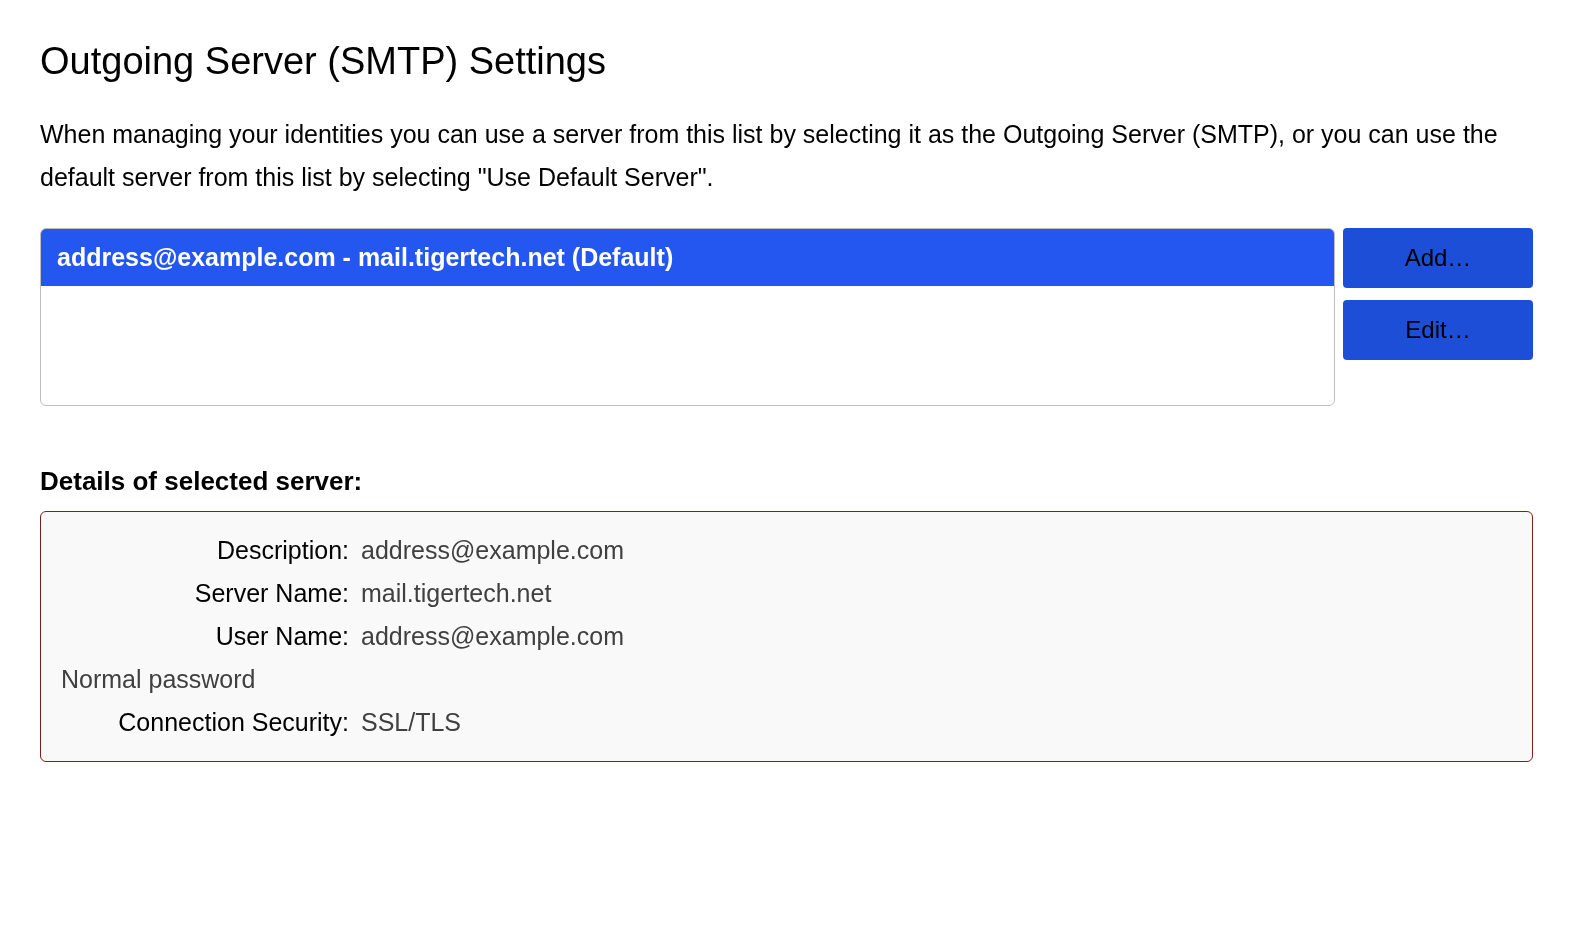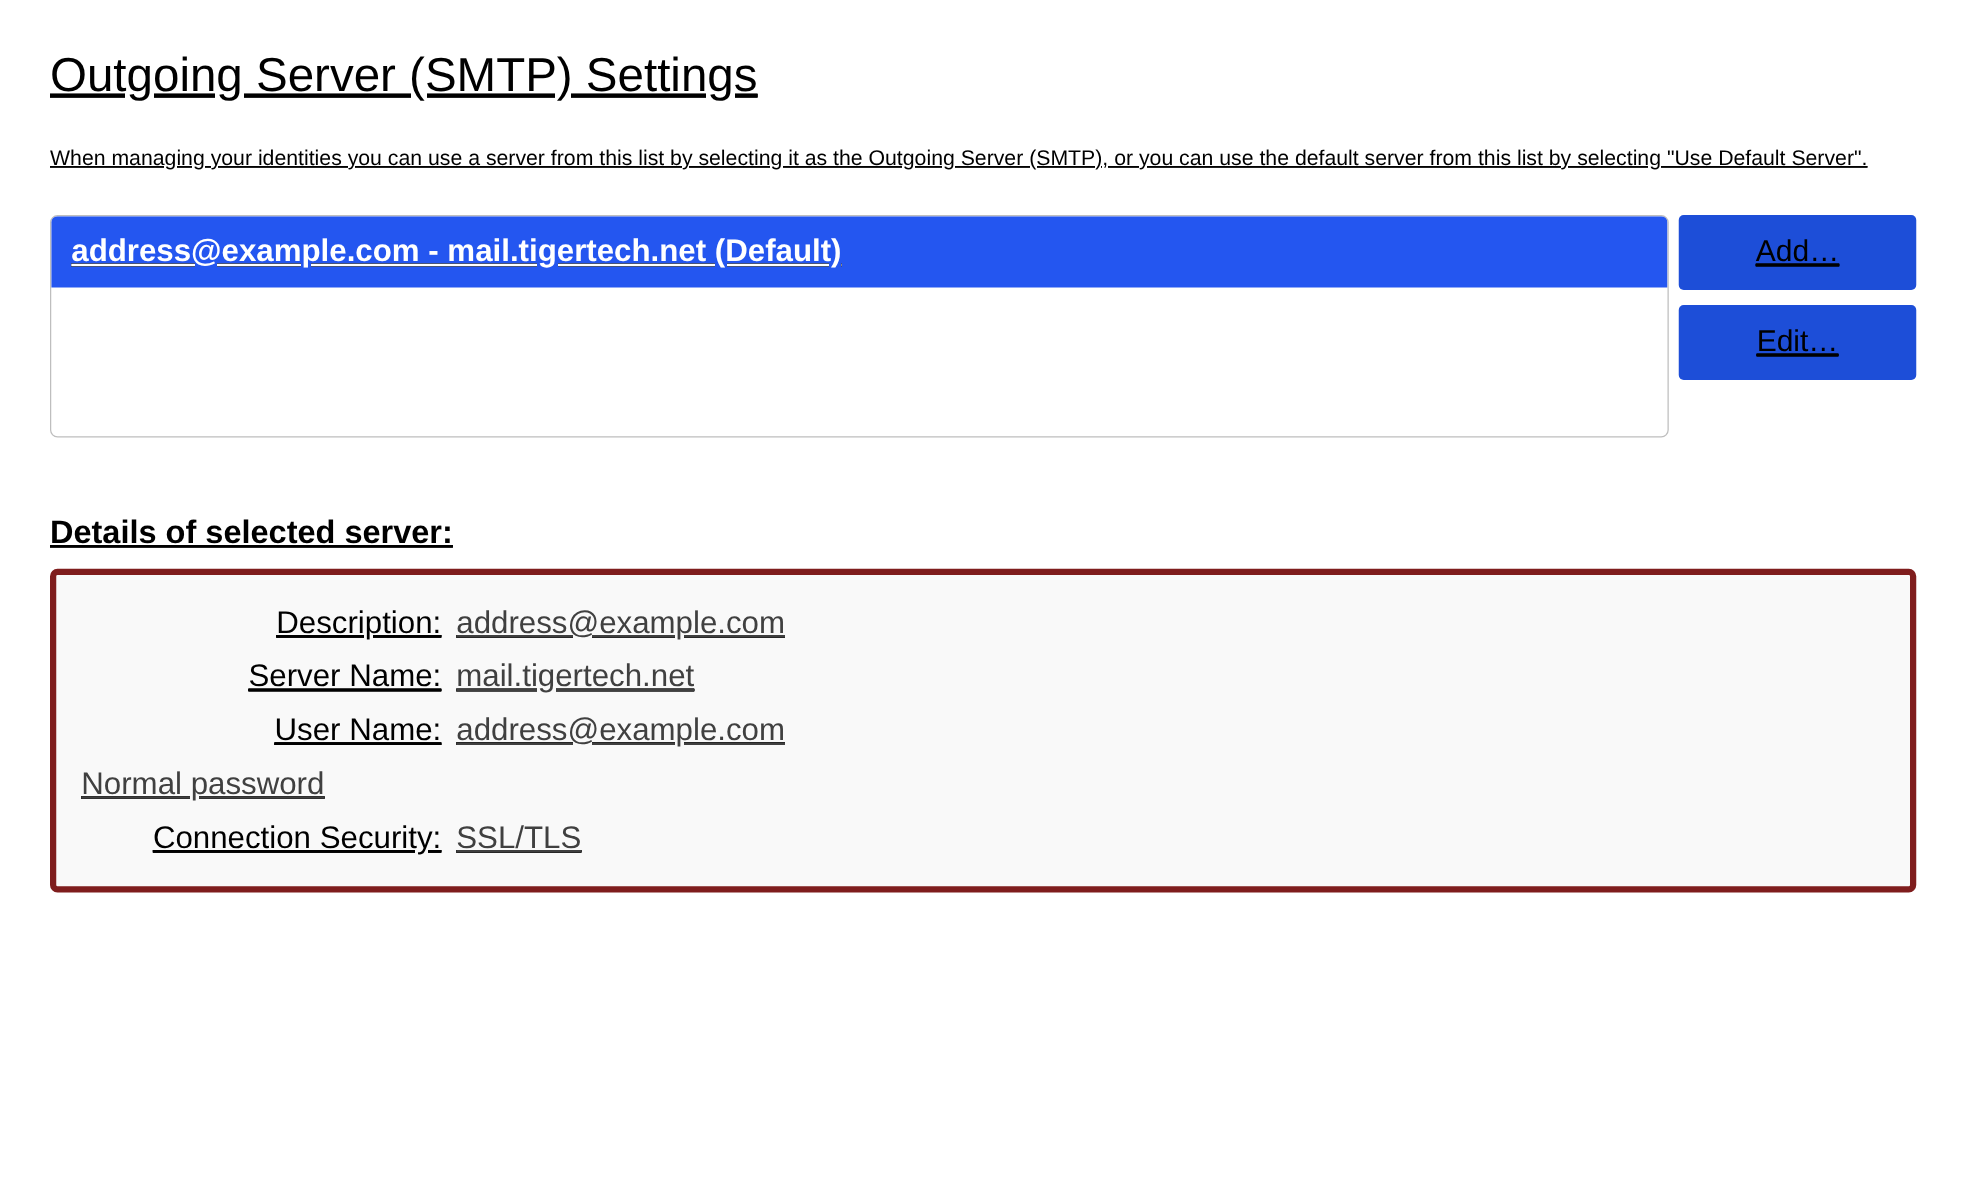--- a/index.html
+++ b/index.html
@@ -1,34 +1,33 @@
 <!DOCTYPE html>
 <html><head>
   <meta charset="utf-8">
   <style>
     * {
       margin: 0;
       padding: 0;
       box-sizing: border-box;
-      text-decoration: underline;
     }
     body {
       font-family: -apple-system, BlinkMacSystemFont, "Segoe UI", Helvetica, Arial, sans-serif;
       background: #ffffff;
       padding: 40px;
       color: #000000;
       font-size: 24px;
     }
     .page-title {
       font-size: 38px;
       font-weight: 400;
       margin-bottom: 30px;
     }
     .description {
-      font-size: 17px;
+      font-size: 25px;
       line-height: 1.7;
       margin-bottom: 30px;
     }
     .server-section {
       display: flex;
       gap: 8px;
       margin-bottom: 60px;
     }
     .server-list {
       flex: 1;
@@ -62,21 +61,21 @@
       font-family: inherit;
       cursor: pointer;
       text-align: center;
     }
     .details-title {
       font-size: 26px;
       font-weight: 700;
       margin-bottom: 14px;
     }
     .details-panel {
-      border: 5px solid #7f1d1d;
+      border: 1px solid #7f1d1d;
       border-radius: 6px;
       background: #f9f9f9;
       padding: 24px 20px;
     }
     .details-row {
       display: flex;
       margin-bottom: 14px;
       font-size: 25px;
     }
     .details-row:last-child {

